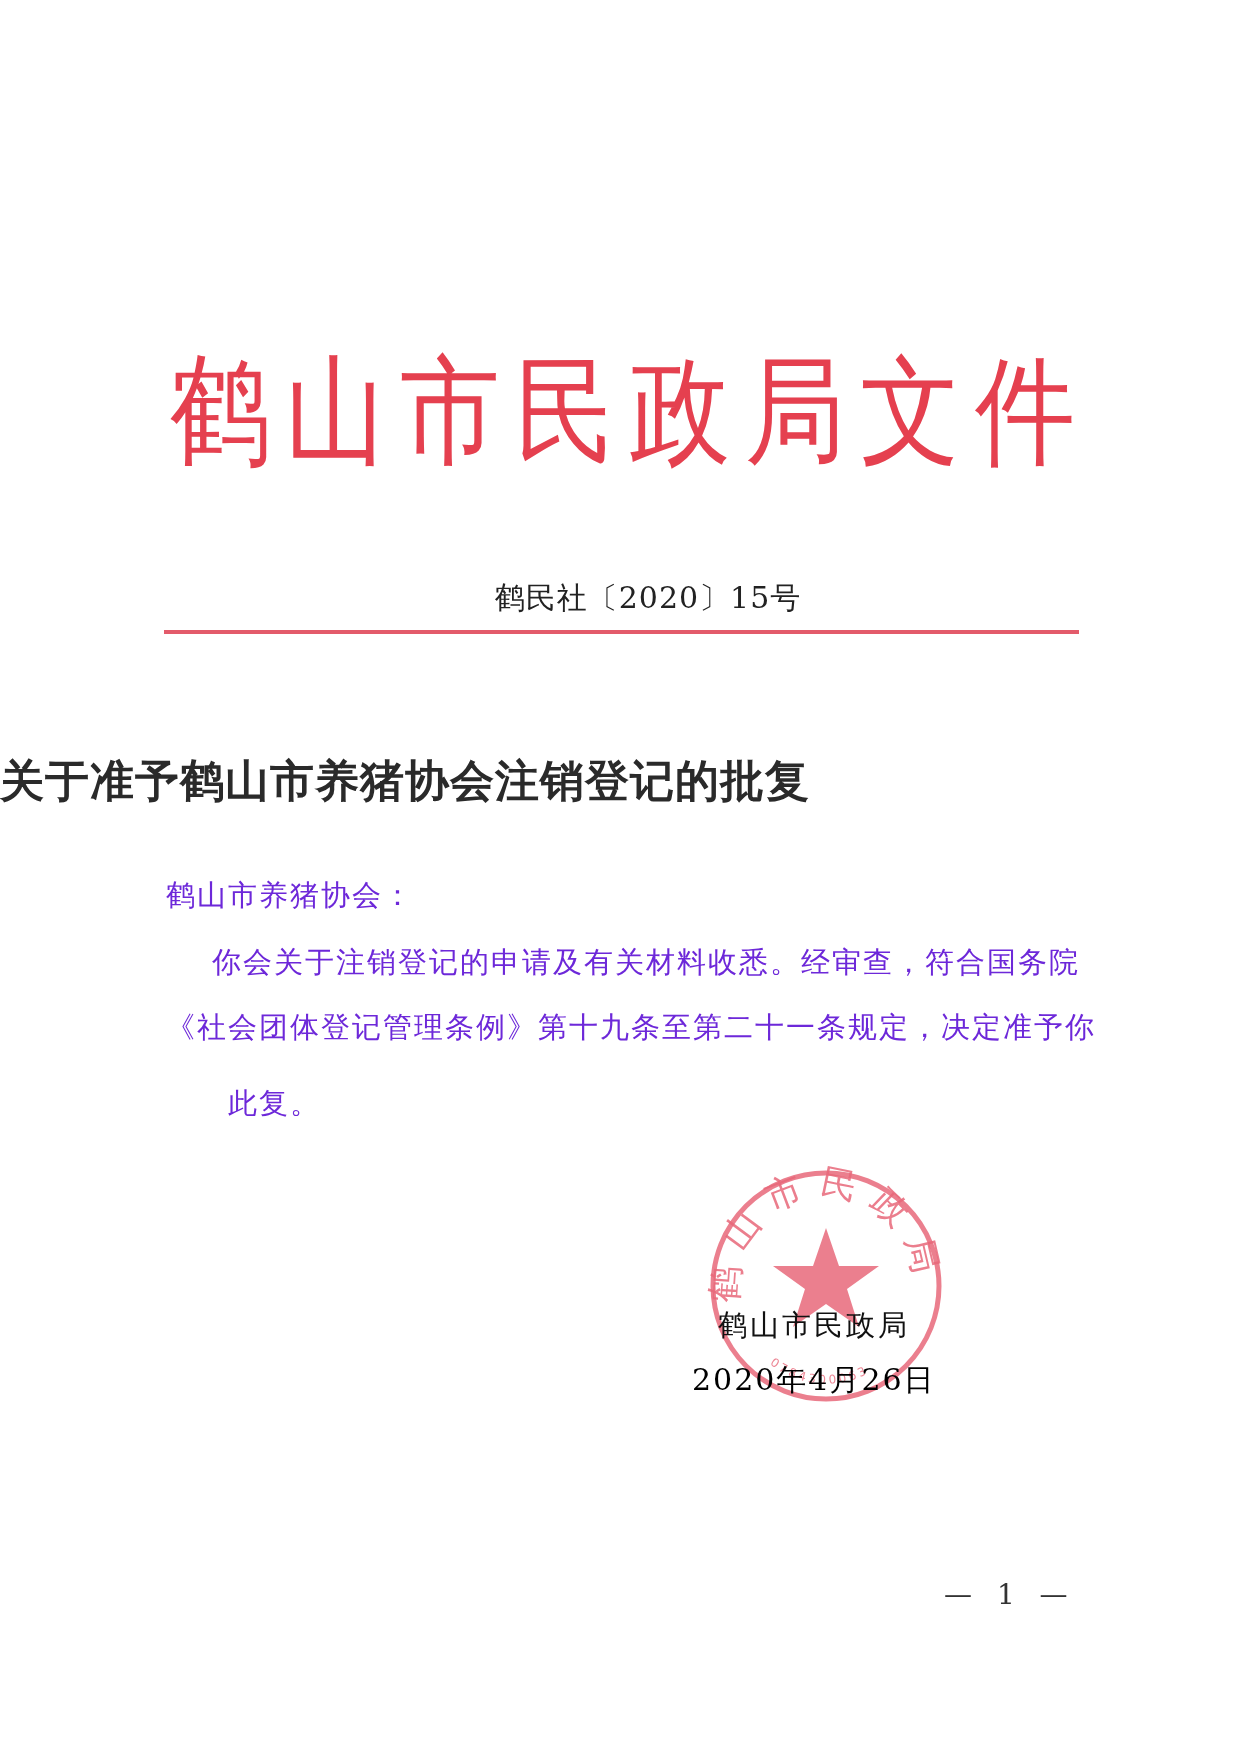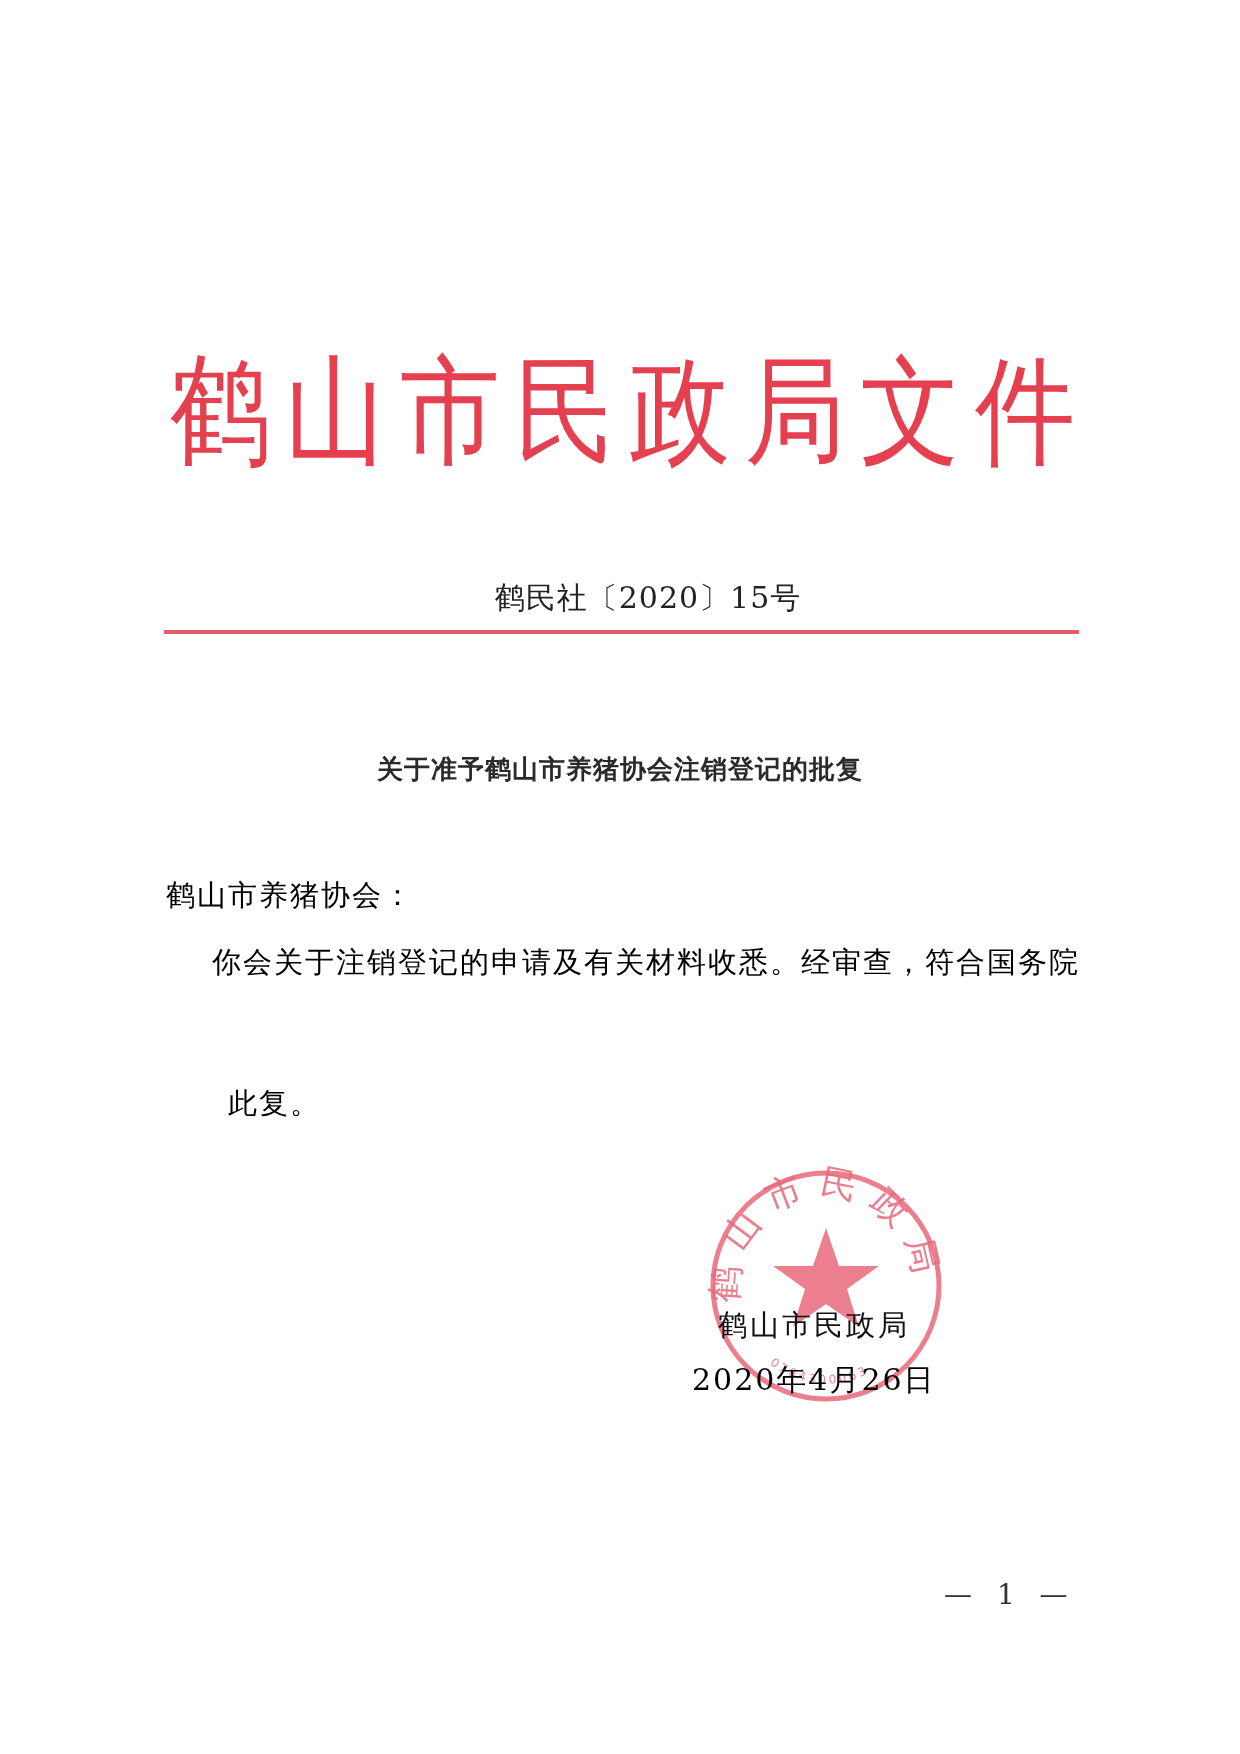--- a/index.html
+++ b/index.html
@@ -13,24 +13,24 @@
   .masthead span { font-family: "DejaVu Serif", "Liberation Serif", serif; font-size: 100px;
                    color: #e5404f; line-height: 1; transform: scaleY(1.18); display: inline-block;
                    font-weight: normal; letter-spacing: 0; }
 
   .docno { position: absolute; left: 0; width: 1240px; top: 578px; text-align: center;
            font-size: 30px; color: #222; letter-spacing: 1px; padding-left: 28px; }
 
   .red-rule { position: absolute; left: 164px; top: 630px; width: 915px; height: 4px;
               background: #e35b6b; }
 
-  .title { position: absolute; left: 0; width: 1240px; top: 752px; text-align: center;
-           font-size: 26px; font-weight: bold; color: #2a2a2a; letter-spacing: 1px; }
+  .title { position: absolute; left: 0; width: 1240px; top: 752px; 
+           font-size: 44px; font-weight: bold; color: #2a2a2a; letter-spacing: 1px; }
 
-  .body-text { position: absolute; left: 166px; width: 915px; font-size: 29px; color: #000000;
+  .body-text { position: absolute; left: 166px; width: 915px; font-size: 29px; color: #6d28d9;
                letter-spacing: 2px; white-space: nowrap; }
   .addressee { top: 876px; }
   .p1 { top: 943px; left: 212px; }
   .p2 { top: 1008px; }
   .p3 { top: 1073px; letter-spacing: 1px; }
   .closing { top: 1084px; left: 228px; }
 
   .seal { position: absolute; left: 706px; top: 1166px; width: 240px; height: 240px; }
 
   .signer { position: absolute; left: 718px; top: 1306px; font-size: 29px; letter-spacing: 3px; color: #111; }
@@ -56,20 +56,21 @@
   </div>
 
   <div class="docno">鹤民社〔2020〕15号</div>
 
   <div class="red-rule"></div>
 
   <div class="title">关于准予鹤山市养猪协会注销登记的批复</div>
 
   <div class="body-text addressee">鹤山市养猪协会：</div>
   <div class="body-text p1">你会关于注销登记的申请及有关材料收悉。经审查，符合国务院</div>
+  <div class="body-text p2">《社会团体登记管理条例》第十九条至第二十一条规定，决定准予你</div>
   <div class="body-text closing">此复。</div>
 
   <svg class="seal" viewBox="0 0 240 240" xmlns="http://www.w3.org/2000/svg">
     <defs>
       <path id="sealArc" d="M 38 150 A 88 88 0 1 1 202 150"></path>
       <path id="sealArcBottom" d="M 55 190 A 90 90 0 0 0 185 190"></path>
     </defs>
     <circle cx="120" cy="120" r="113" fill="none" stroke="#e8687a" stroke-width="5" opacity="0.85"></circle>
     <text font-family="DejaVu Serif, serif" font-size="36" fill="#e8687a" opacity="0.85" letter-spacing="14">
       <textPath href="#sealArc" startOffset="4%">鹤山市民政局</textPath>

